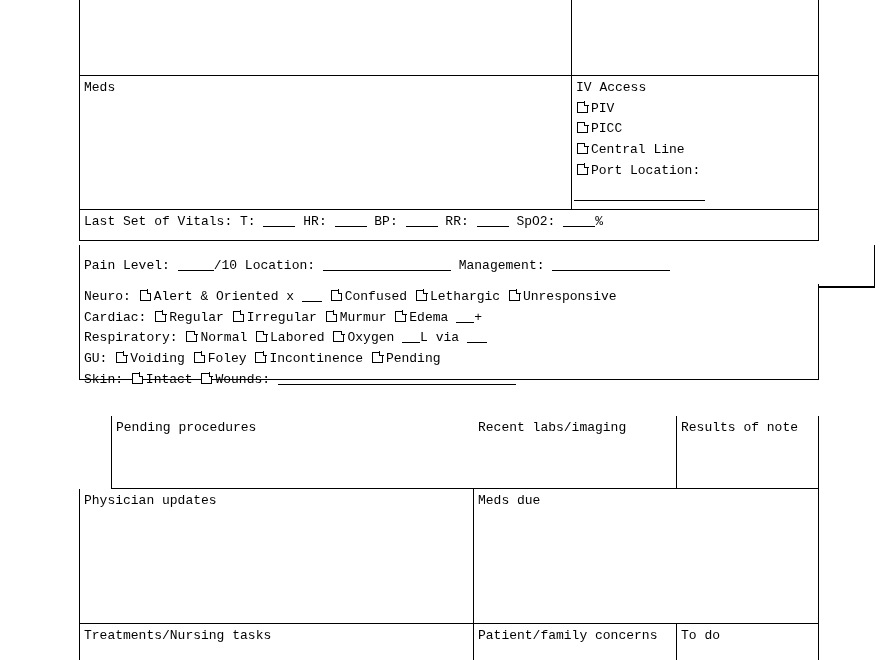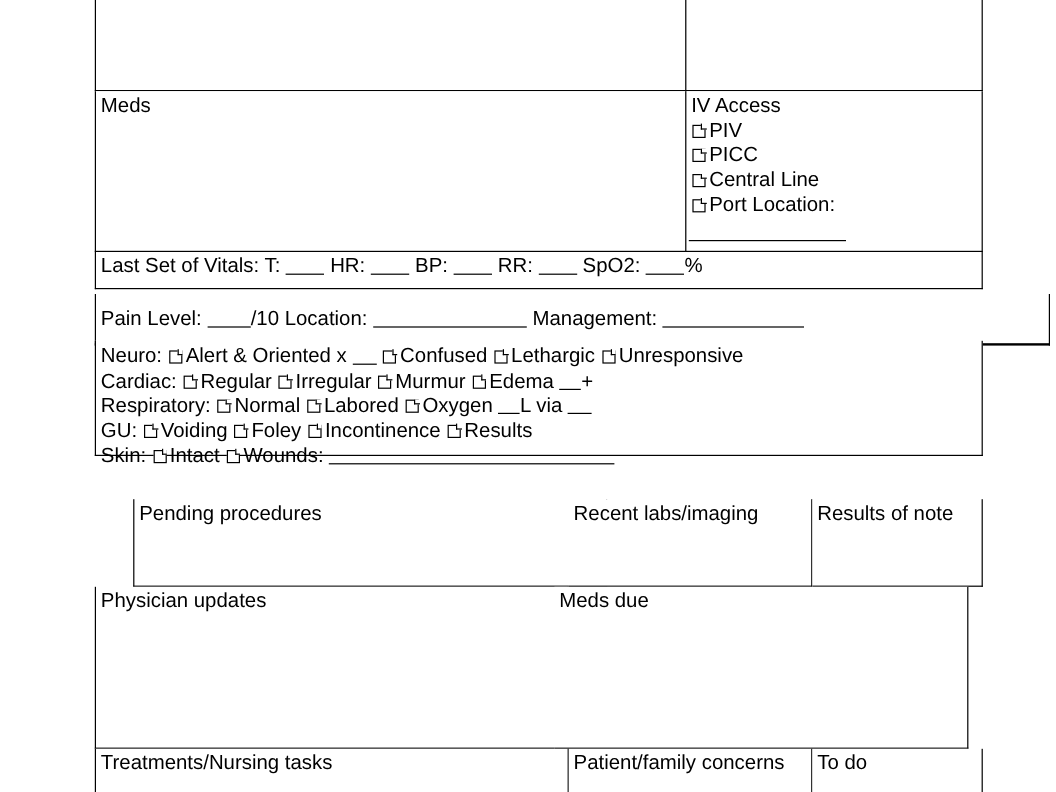--- a/index.html
+++ b/index.html
@@ -21,25 +21,26 @@
     top: 0;
     width: 880px;
     height: 660px;
   }
 
   
   .cell {
     position: absolute;
     box-sizing: border-box;
     background: #ffffff;
-    font-size: 17px;
+    font-size: 13px;
     line-height: 20.7px;
     color: #000;
     padding: 2px 16px 0 4px;
     white-space: nowrap;
+    font-family: Liberation Mono, monospace;
   }
 
   
   .bl { border-left: 1.4px solid #000; }
   .br { border-right: 1.4px solid #000; }
   .bb { border-bottom: 1.4px solid #000; }
   .bb-thick { border-bottom: 2.6px solid #000; }
 
   .label {
     display: inline;
@@ -97,21 +98,21 @@
   #pain-cell        { left: 79px;  top: 245px; width: 796px; height: 43px; }
 
   #assess-cell      { left: 79px;  top: 284px; width: 740px; height: 96px;
                       padding-top: 3px; }
 
   #pending-cell     { left: 79px;  top: 416px; width: 395px; height: 73px; margin-left: 32px; }
   #labs-cell        { left: 474px; top: 416px; width: 203px; height: 73px; }
   #results-cell     { left: 677px; top: 416px; width: 142px; height: 73px; }
 
   #physician-cell   { left: 79px;  top: 489px; width: 395px; height: 135px; }
-  #medsdue-cell     { left: 462px; top: 489px; width: 345px; height: 135px; }
+  #medsdue-cell     { left: 474px; top: 489px; width: 345px; height: 135px; }
 
   #treat-cell       { left: 79px;  top: 624px; width: 395px; height: 42px; }
   #concerns-cell    { left: 474px; top: 624px; width: 203px; height: 42px; }
   #todo-cell        { left: 677px; top: 624px; width: 142px; height: 42px; }
 
   .assess-line { display: block; height: 20.7px; }
 </style>
 </head>
 <body>
 
@@ -181,21 +182,21 @@
       <span><span class="cbx"></span><span>Normal</span></span>
       <span><span class="cbx"></span><span>Labored</span></span>
       <span><span class="cbx"></span><span>Oxygen</span> <span class="ul" style="width:18px"></span><span>L via</span> <span class="ul" style="width:20px"></span></span>
     </span>
 
 
     <span class="assess-line"><span>GU:</span>
       <span><span class="cbx"></span><span>Voiding</span></span>
       <span><span class="cbx"></span><span>Foley</span></span>
       <span><span class="cbx"></span><span>Incontinence</span></span>
-      <span><span class="cbx"></span><span>Results</span></span>
+      <span><span class="cbx"></span><span>Pending</span></span>
     </span>
 
     <span class="assess-line"><span>Skin:</span>
       <span><span class="cbx"></span><span>Intact</span></span>
       <span><span class="cbx"></span><span>Wounds:</span> <span class="ul" style="width:238px"></span></span>
     </span>
   </div>
 
   <div class="cell bl br bb" id="pending-cell">
     <span>Pending procedures</span>

